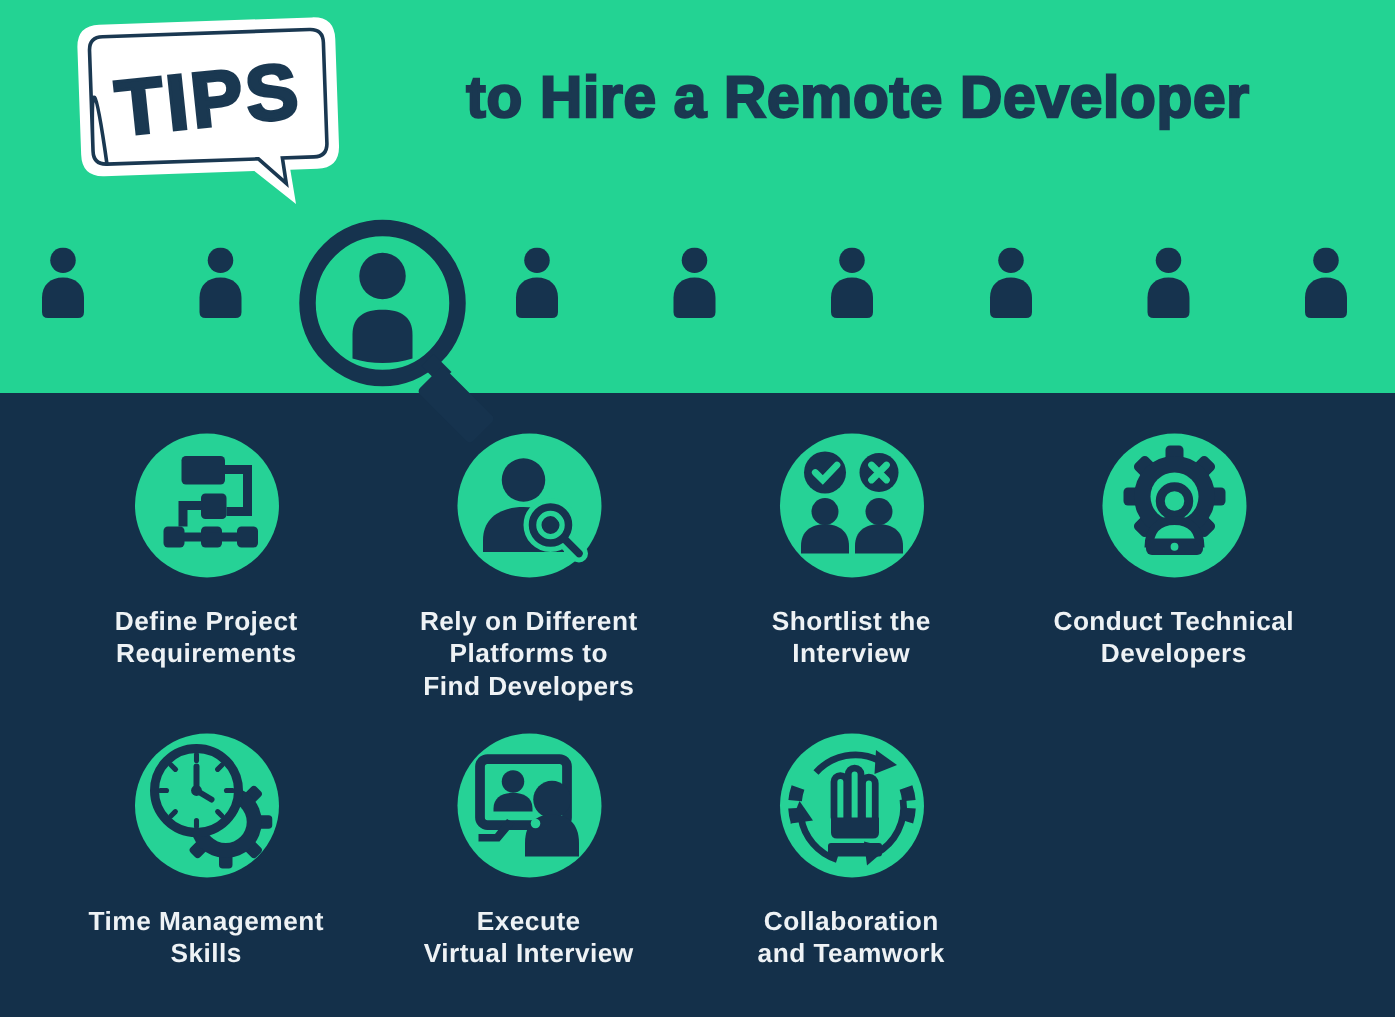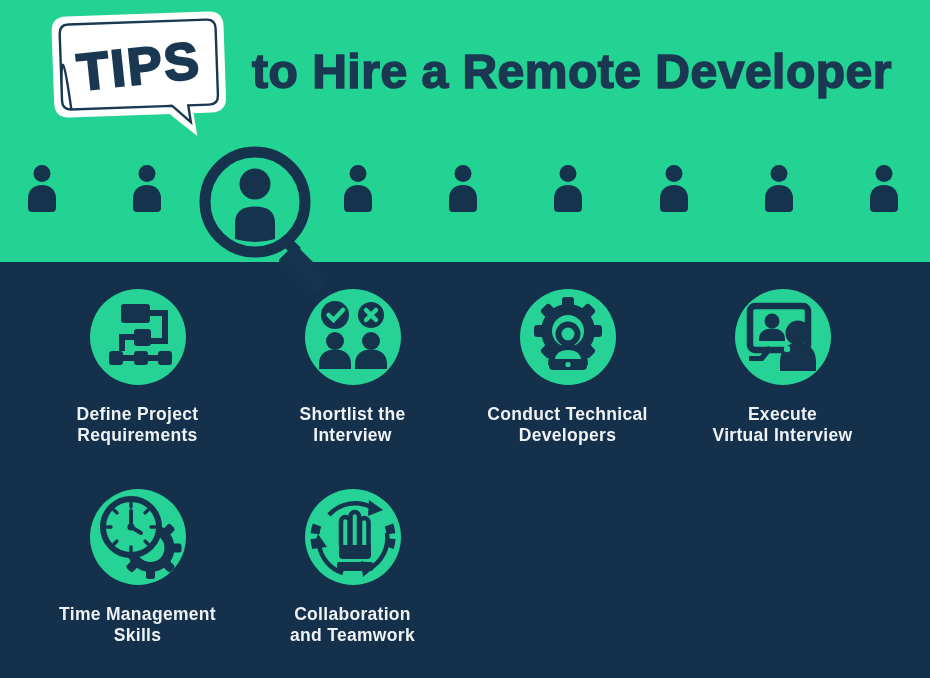--- a/index.html
+++ b/index.html
@@ -7,21 +7,21 @@
   body { font-family:"Liberation Sans", sans-serif; background:#14304a; position:relative; }
 
   
   .header { position:relative; width:930px; height:262px; background:#23d393; }
 
   .tips-badge { position:absolute; left:42px; top:4px; width:196px; height:140px; }
   .tips-badge svg { overflow:visible; }
 
   .main-title {
     position:absolute; left:236px; top:44px; width:672px;
-    text-align:center; font-size:48px; font-weight:bold;
+    text-align:center; font-size:39px; font-weight:bold;
     color:#1a3851; -webkit-text-stroke:1.6px #1a3851; letter-spacing:.5px;
   }
 
   .people-row {
     position:absolute; left:0; right:0; top:165px; z-index:3;
     display:flex; justify-content:space-between; align-items:flex-start;
     padding:0 24px;
   }
   .person-slot { width:40px; height:48px; position:relative; }
   .person-slot svg { display:block; }
@@ -162,20 +162,41 @@
           <path d="M45,48 H32 V62"></path>
           <path d="M30,69 H70"></path>
         </g>
       </svg>
     </div>
     <div class="tip-label">Define Project
 Requirements</div>
   </div>
 
 
+  <div class="tip-cell">
+    <div class="tip-icon-circle">
+      <svg width="96" height="96" viewBox="0 0 96 96">
+        <g fill="#16334e">
+          <circle cx="44" cy="31" r="14.5"></circle>
+          <path d="M17,79 v-8 c0,-15 12,-22 27,-22 s27,7 27,22 v8 z"></path>
+        </g>
+        <g fill="none" stroke="#26d296" stroke-width="12" stroke-linecap="round">
+          <circle cx="62" cy="61" r="12"></circle>
+          <path d="M71,70 L81,80"></path>
+        </g>
+        <g fill="none" stroke="#16334e" stroke-width="5" stroke-linecap="round">
+          <circle cx="62" cy="61" r="12"></circle>
+          <path d="M71,70 L81,80"></path>
+        </g>
+      </svg>
+    </div>
+    <div class="tip-label">Rely on Different
+Platforms to
+Find Developers</div>
+  </div>
 
   <div class="tip-cell">
     <div class="tip-icon-circle">
       <svg width="96" height="96" viewBox="0 0 96 96">
         <g fill="#16334e">
           <circle cx="30" cy="26" r="14"></circle>
           <circle cx="66" cy="26" r="13"></circle>
           <circle cx="30" cy="52" r="9"></circle>
           <path d="M14,80 v-5 c0,-10 7,-14.5 16,-14.5 s16,4.5 16,14.5 v5 z"></path>
           <circle cx="66" cy="52" r="9"></circle>
@@ -203,38 +224,20 @@
         </g>
         <circle cx="48" cy="42" r="16" fill="#26d296"></circle>
         <circle cx="48" cy="45" r="9.5" fill="#26d296" stroke="#16334e" stroke-width="6"></circle>
         <path d="M31,76 c0,-13 7.5,-18 17,-18 s17,5 17,18" fill="#26d296" stroke="#16334e" stroke-width="6"></path>
         <rect x="29" y="70" width="38" height="11" rx="4" fill="#16334e"></rect>
         <circle cx="48" cy="75.5" r="2.6" fill="#26d296"></circle>
       </svg>
     </div>
     <div class="tip-label">Conduct Technical
 Developers</div>
-  </div>
-
-  <div class="tip-cell">
-    <div class="tip-icon-circle">
-      <svg width="96" height="96" viewBox="0 0 96 96">
-        <rect x="15" y="17" width="58" height="44" rx="5" fill="none" stroke="#16334e" stroke-width="6.5"></rect>
-        <g fill="#16334e">
-          <circle cx="37" cy="32" r="7.5"></circle>
-          <path d="M24,52 v-2 c0,-7.5 6,-10.5 13,-10.5 s13,3 13,10.5 v2 z"></path>
-          <path d="M38,60 L28,72 H14 v-5 h11 l8,-10 z"></path>
-          <circle cx="63" cy="44" r="12.5"></circle>
-          <path d="M45,82 v-9 c0,-13.5 8,-19 18,-19 s18,5.5 18,19 v9 z"></path>
-        </g>
-        <circle cx="52" cy="60" r="3.2" fill="#26d296"></circle>
-      </svg>
-    </div>
-    <div class="tip-label">Execute
-Virtual Interview</div>
   </div>
 
   <div class="tip-cell">
     <div class="tip-icon-circle">
       <svg width="96" height="96" viewBox="0 0 96 96">
         <g fill="#16334e">
           <rect x="56" y="28" width="9" height="62" rx="2.5"></rect>
           <rect x="56" y="28" width="9" height="62" rx="2.5" transform="rotate(45 60.5 59)"></rect>
           <rect x="56" y="28" width="9" height="62" rx="2.5" transform="rotate(90 60.5 59)"></rect>
           <rect x="56" y="28" width="9" height="62" rx="2.5" transform="rotate(135 60.5 59)"></rect>
@@ -259,20 +262,38 @@
         <circle cx="41" cy="38" r="3.6" fill="#16334e"></circle>
       </svg>
     </div>
     <div class="tip-label">Time Management
 Skills</div>
   </div>
 
   <div class="tip-cell">
     <div class="tip-icon-circle">
       <svg width="96" height="96" viewBox="0 0 96 96">
+        <rect x="15" y="17" width="58" height="44" rx="5" fill="none" stroke="#16334e" stroke-width="6.5"></rect>
+        <g fill="#16334e">
+          <circle cx="37" cy="32" r="7.5"></circle>
+          <path d="M24,52 v-2 c0,-7.5 6,-10.5 13,-10.5 s13,3 13,10.5 v2 z"></path>
+          <path d="M38,60 L28,72 H14 v-5 h11 l8,-10 z"></path>
+          <circle cx="63" cy="44" r="12.5"></circle>
+          <path d="M45,82 v-9 c0,-13.5 8,-19 18,-19 s18,5.5 18,19 v9 z"></path>
+        </g>
+        <circle cx="52" cy="60" r="3.2" fill="#26d296"></circle>
+      </svg>
+    </div>
+    <div class="tip-label">Execute
+Virtual Interview</div>
+  </div>
+
+  <div class="tip-cell">
+    <div class="tip-icon-circle">
+      <svg width="96" height="96" viewBox="0 0 96 96">
         <g fill="none" stroke="#16334e" stroke-width="4.5">
           <path d="M24,26 A35,35 0 0 1 66,18"></path>
           <path d="M82,44 A35,35 0 0 1 64,80"></path>
           <path d="M38,84 A35,35 0 0 1 14,56"></path>
         </g>
         <g fill="#16334e">
           <path d="M64,11 L78,21 L63,27 Z"></path>
           <path d="M72,76 L58,88 L56,72 Z"></path>
           <path d="M7,60 L13,45 L22,58 Z"></path>
         </g>

